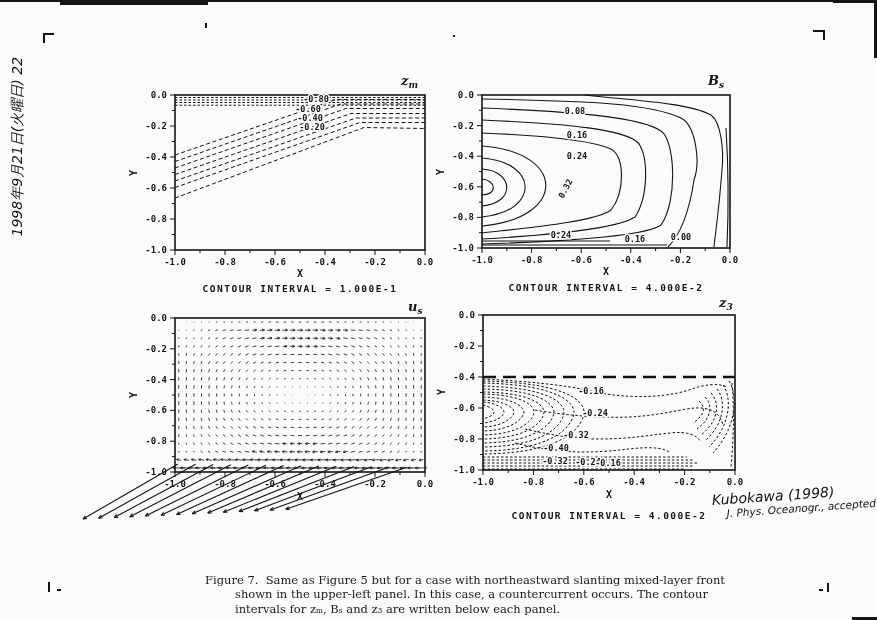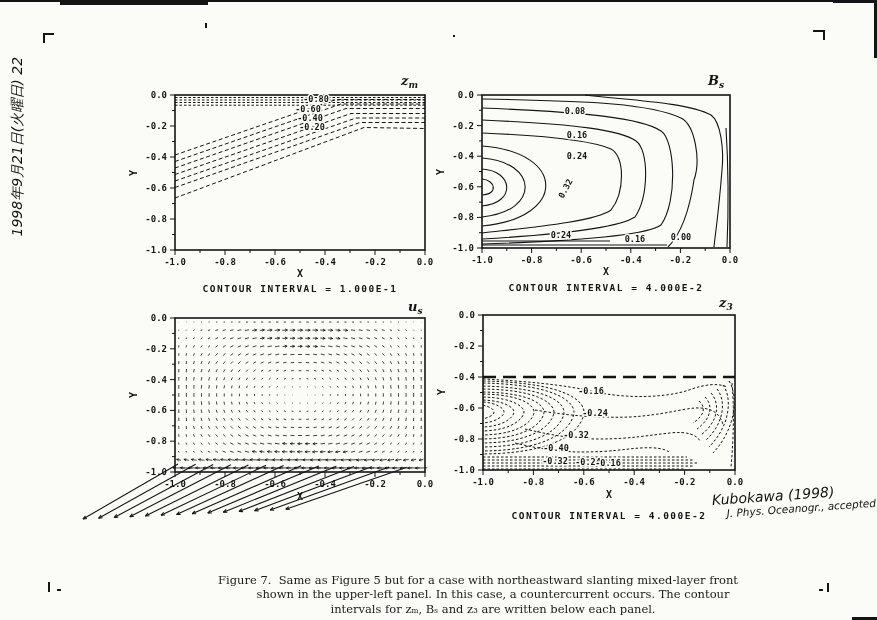--- a/index.html
+++ b/index.html
@@ -24,21 +24,21 @@
   .c-dash{fill:none;stroke:#141414;stroke-width:1;stroke-dasharray:4 2.6;}
   .c-fine{fill:none;stroke:#141414;stroke-width:1;stroke-dasharray:2.5 2;}
   .c-thickdash{fill:none;stroke:#141414;stroke-width:2.4;stroke-dasharray:13 7;}
   .quiver{stroke:#141414;stroke-width:0.8;fill:none;}
   .fan{stroke:#141414;stroke-width:1.1;fill:none;}
   .mark{position:absolute;background:#141414;}
   .caption{
     position:absolute;left:205px;top:561px;width:516px;
     font-family:"DejaVu Serif","Liberation Serif",serif;
     font-size:11.5px;line-height:1.28;color:#1a1a1a;
-    padding-left:30px;text-indent:-30px;text-align:center;
+    padding-left:30px;text-indent:-30px;
   }
   .handnote-date{
     position:absolute;left:-88px;top:118px;width:215px;height:22px;
     transform:rotate(-90deg);
     font-family:"DejaVu Sans","Liberation Sans",sans-serif;
     font-size:14px;font-style:italic;white-space:nowrap;color:#111;
   }
   .handnote-ref{
     position:absolute;left:712px;top:486px;width:175px;
     transform:rotate(-4deg);

